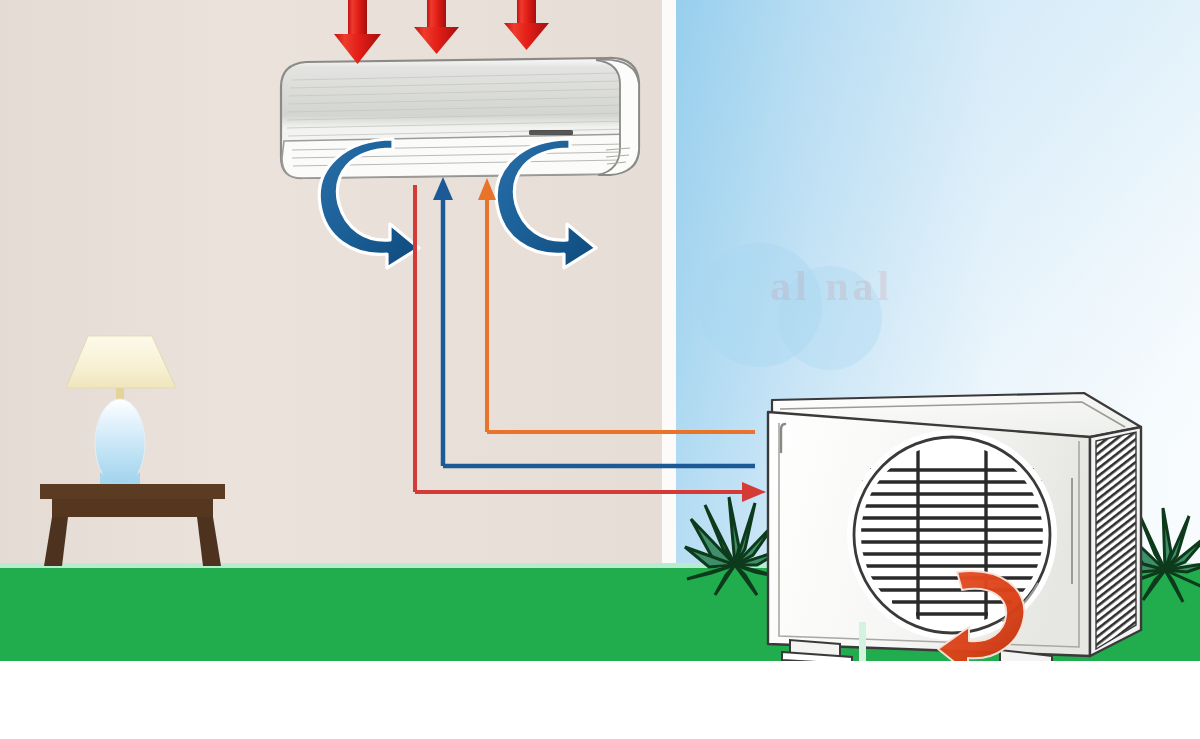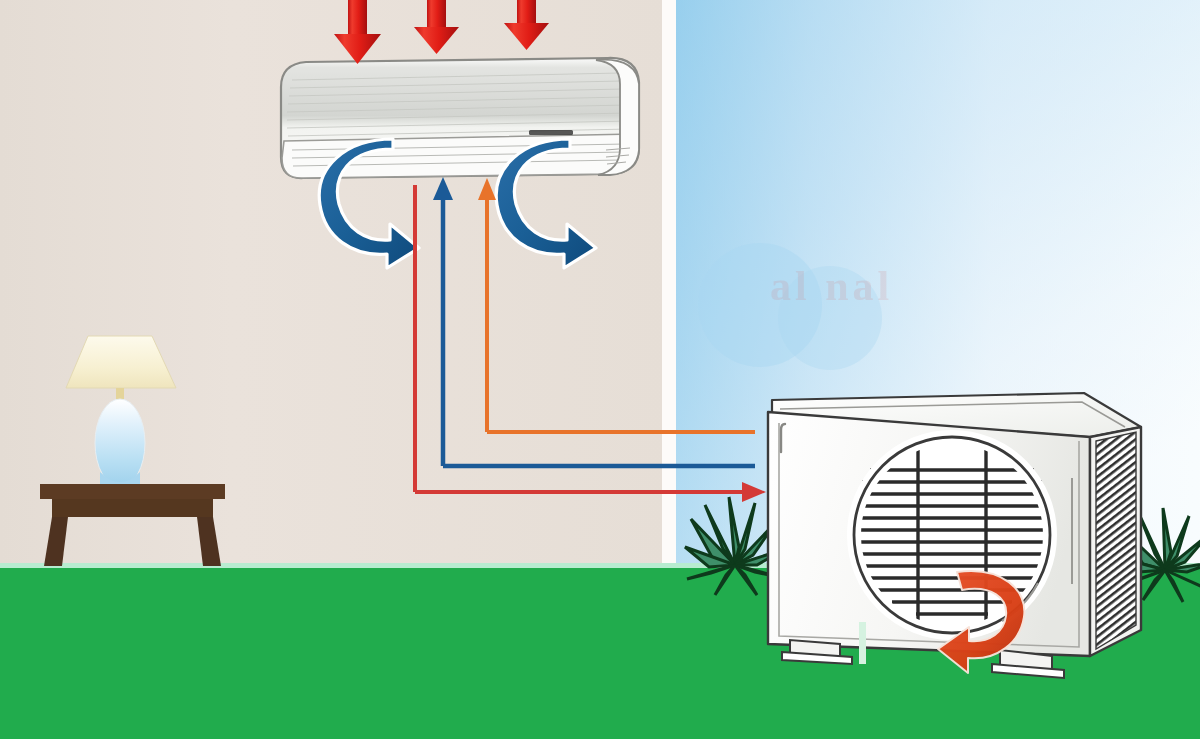--- a/index.html
+++ b/index.html
@@ -5,21 +5,21 @@
 <style>
   html, body {
     margin: 0;
     padding: 0;
     background: #ffffff;
     font-family: "Liberation Sans", sans-serif;
   }
   #stage {
     position: relative;
     width: 1200px;
-    height: 739px;
+    height: 661px;
     overflow: hidden;
     background: #000000;
   }
   #stage svg.layer {
     position: absolute;
     top: 0;
     left: 0;
     width: 1200px;
     height: 739px;
     display: block;

